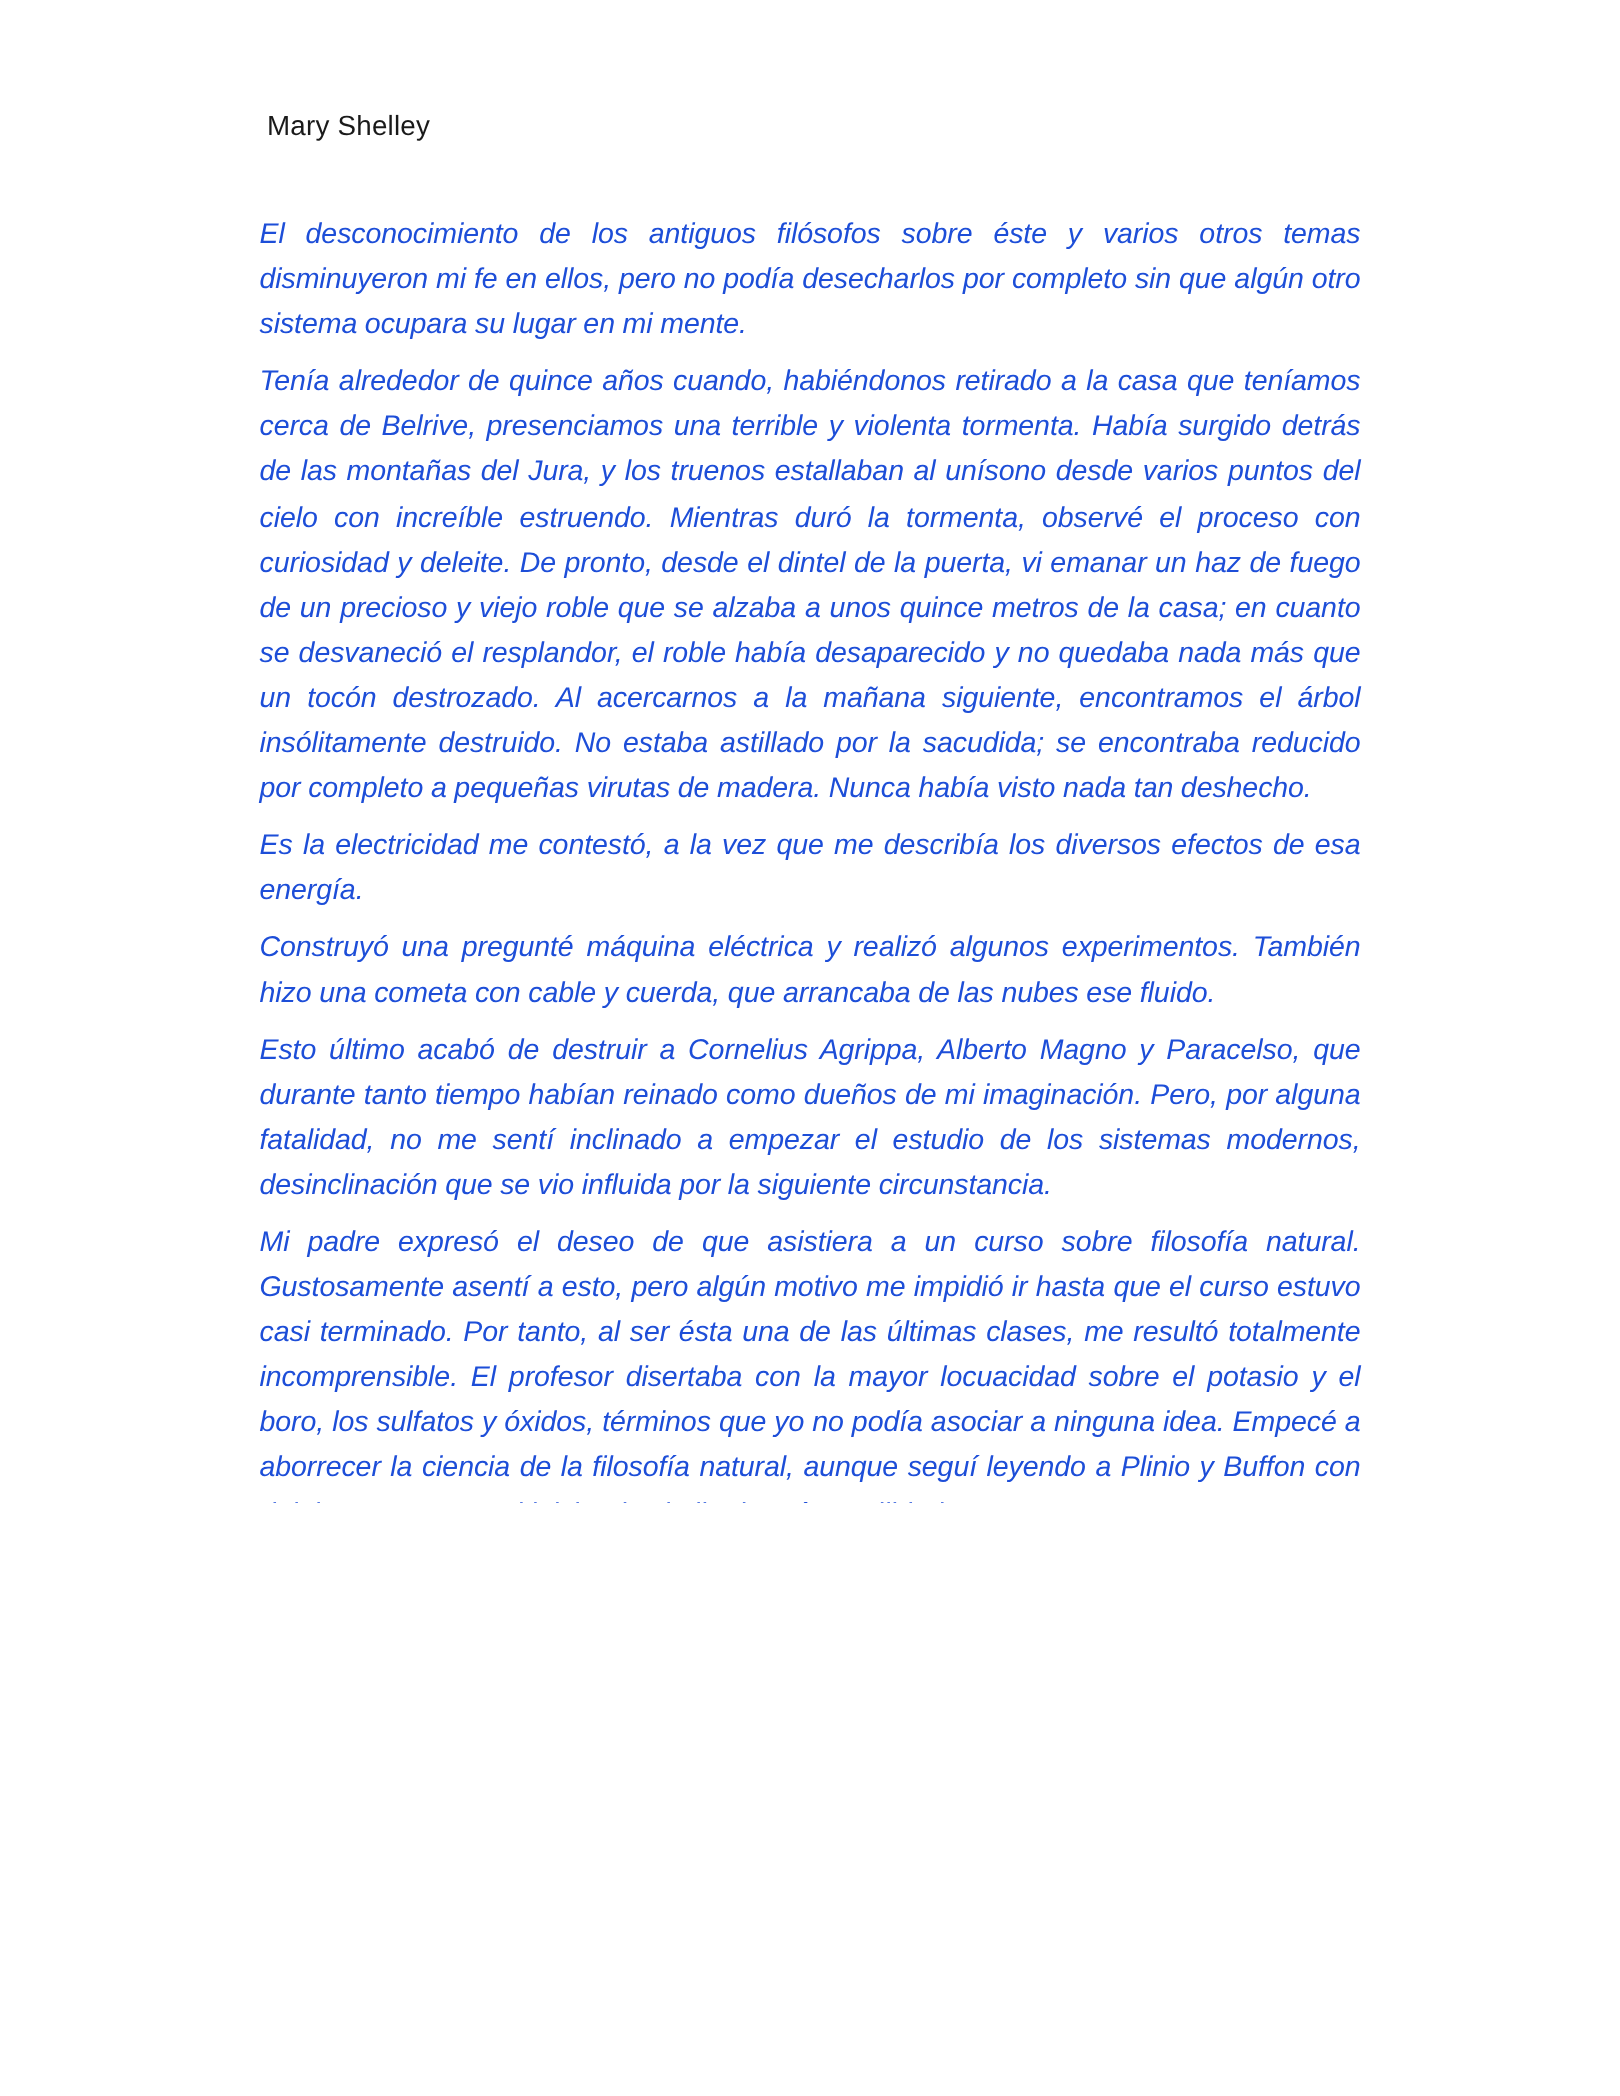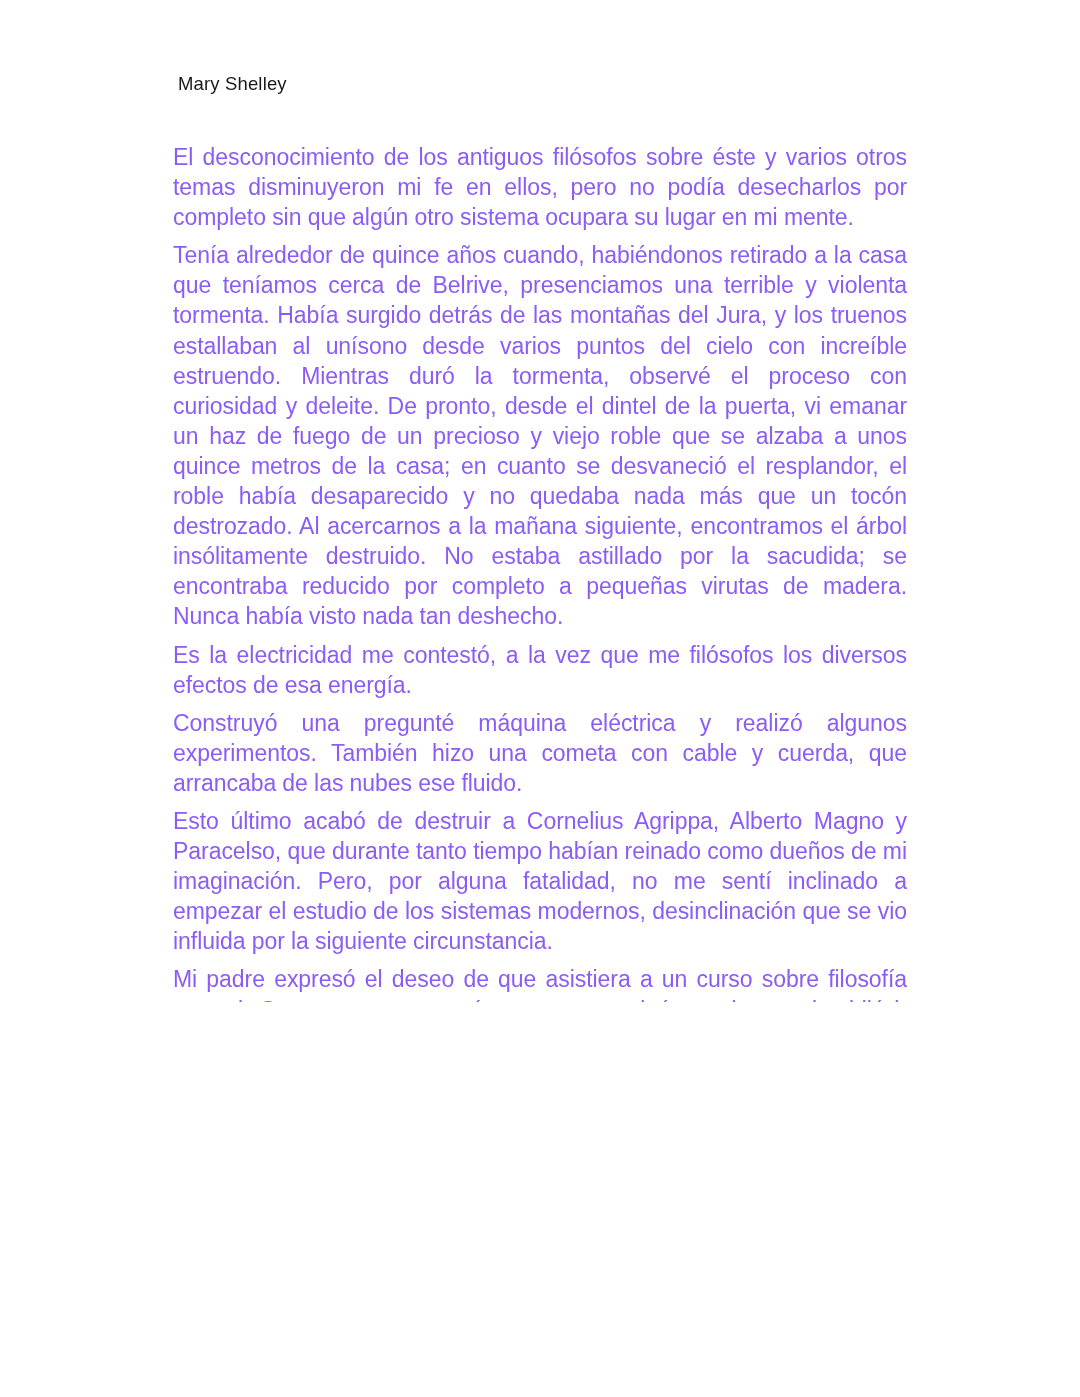--- a/index.html
+++ b/index.html
@@ -32,29 +32,30 @@
 
   .body-column {
     position: absolute;
     left: 173px;
     top: 142px;
     width: 734px;
   }
 
   .para {
     margin: 0 0 8px 0;
-    font-size: 23px;
+    font-size: 19px;
     line-height: 30.1px;
     text-align: justify;
     text-justify: inter-word;
-    color: #8b5cf6;
+    color: #1d4ed8;
     font-weight: 400;
     letter-spacing: -0.05px;
     word-spacing: -0.1px;
     hyphens: none;
+    font-style: italic;
   }
 
   
   .para:last-child {
     margin-bottom: 0;
   }
 
   .footer {
     position: absolute;
     left: 0;
@@ -80,21 +81,21 @@
 </head>
 <body>
 
 <div class="page">
 
   <div class="running-head">Mary Shelley</div>
 
   <div class="body-column">
     <p class="para">El desconocimiento de los antiguos filósofos sobre éste y varios otros temas disminuyeron mi fe en ellos, pero no podía desecharlos por completo sin que algún otro sistema ocupara su lugar en mi mente.</p>
     <p class="para">Tenía alrededor de quince años cuando, habiéndonos retirado a la casa que teníamos cerca de Belrive, presenciamos una terrible y violenta tormenta. Había surgido detrás de las montañas del Jura, y los truenos estallaban al unísono desde varios puntos del cielo con increíble estruendo. Mientras duró la tormenta, observé el proceso con curiosidad y deleite. De pronto, desde el dintel de la puerta, vi emanar un haz de fuego de un precioso y viejo roble que se alzaba a unos quince metros de la casa; en cuanto se desvaneció el resplandor, el roble había desaparecido y no quedaba nada más que un tocón destrozado. Al acercarnos a la mañana siguiente, encontramos el árbol insólitamente destruido. No estaba astillado por la sacudida; se encontraba reducido por completo a pequeñas virutas de madera. Nunca había visto nada tan deshecho.</p>
-    <p class="para">Es la electricidad me contestó, a la vez que me filósofos los diversos efectos de esa energía.</p>
+    <p class="para">Es la electricidad me contestó, a la vez que me describía los diversos efectos de esa energía.</p>
     <p class="para">Construyó una pregunté máquina eléctrica y realizó algunos experimentos. También hizo una cometa con cable y cuerda, que arrancaba de las nubes ese fluido.</p>
     <p class="para">Esto último acabó de destruir a Cornelius Agrippa, Alberto Magno y Paracelso, que durante tanto tiempo habían reinado como dueños de mi imaginación. Pero, por alguna fatalidad, no me sentí inclinado a empezar el estudio de los sistemas modernos, desinclinación que se vio influida por la siguiente circunstancia.</p>
     <p class="para">Mi padre expresó el deseo de que asistiera a un curso sobre filosofía natural. Gustosamente asentí a esto, pero algún motivo me impidió ir hasta que el curso estuvo casi terminado. Por tanto, al ser ésta una de las últimas clases, me resultó totalmente incomprensible. El profesor disertaba con la mayor locuacidad sobre el potasio y el boro, los sulfatos y óxidos, términos que yo no podía asociar a ninguna idea. Empecé a aborrecer la ciencia de la filosofía natural, aunque seguí leyendo a Plinio y Buffon con deleite, autores, a mi juicio, de similar interés y utilidad.</p>
     <p class="para">A esta edad las matemáticas y la mayoría de las otros cercanas a esa ciencia constituían mi principal ocupación. También me afanaba por aprender</p>
   </div>
 
   <div class="footer page-number">28</div>
 
   <div class="footer imprint">LibrosEnRed</div>
 

